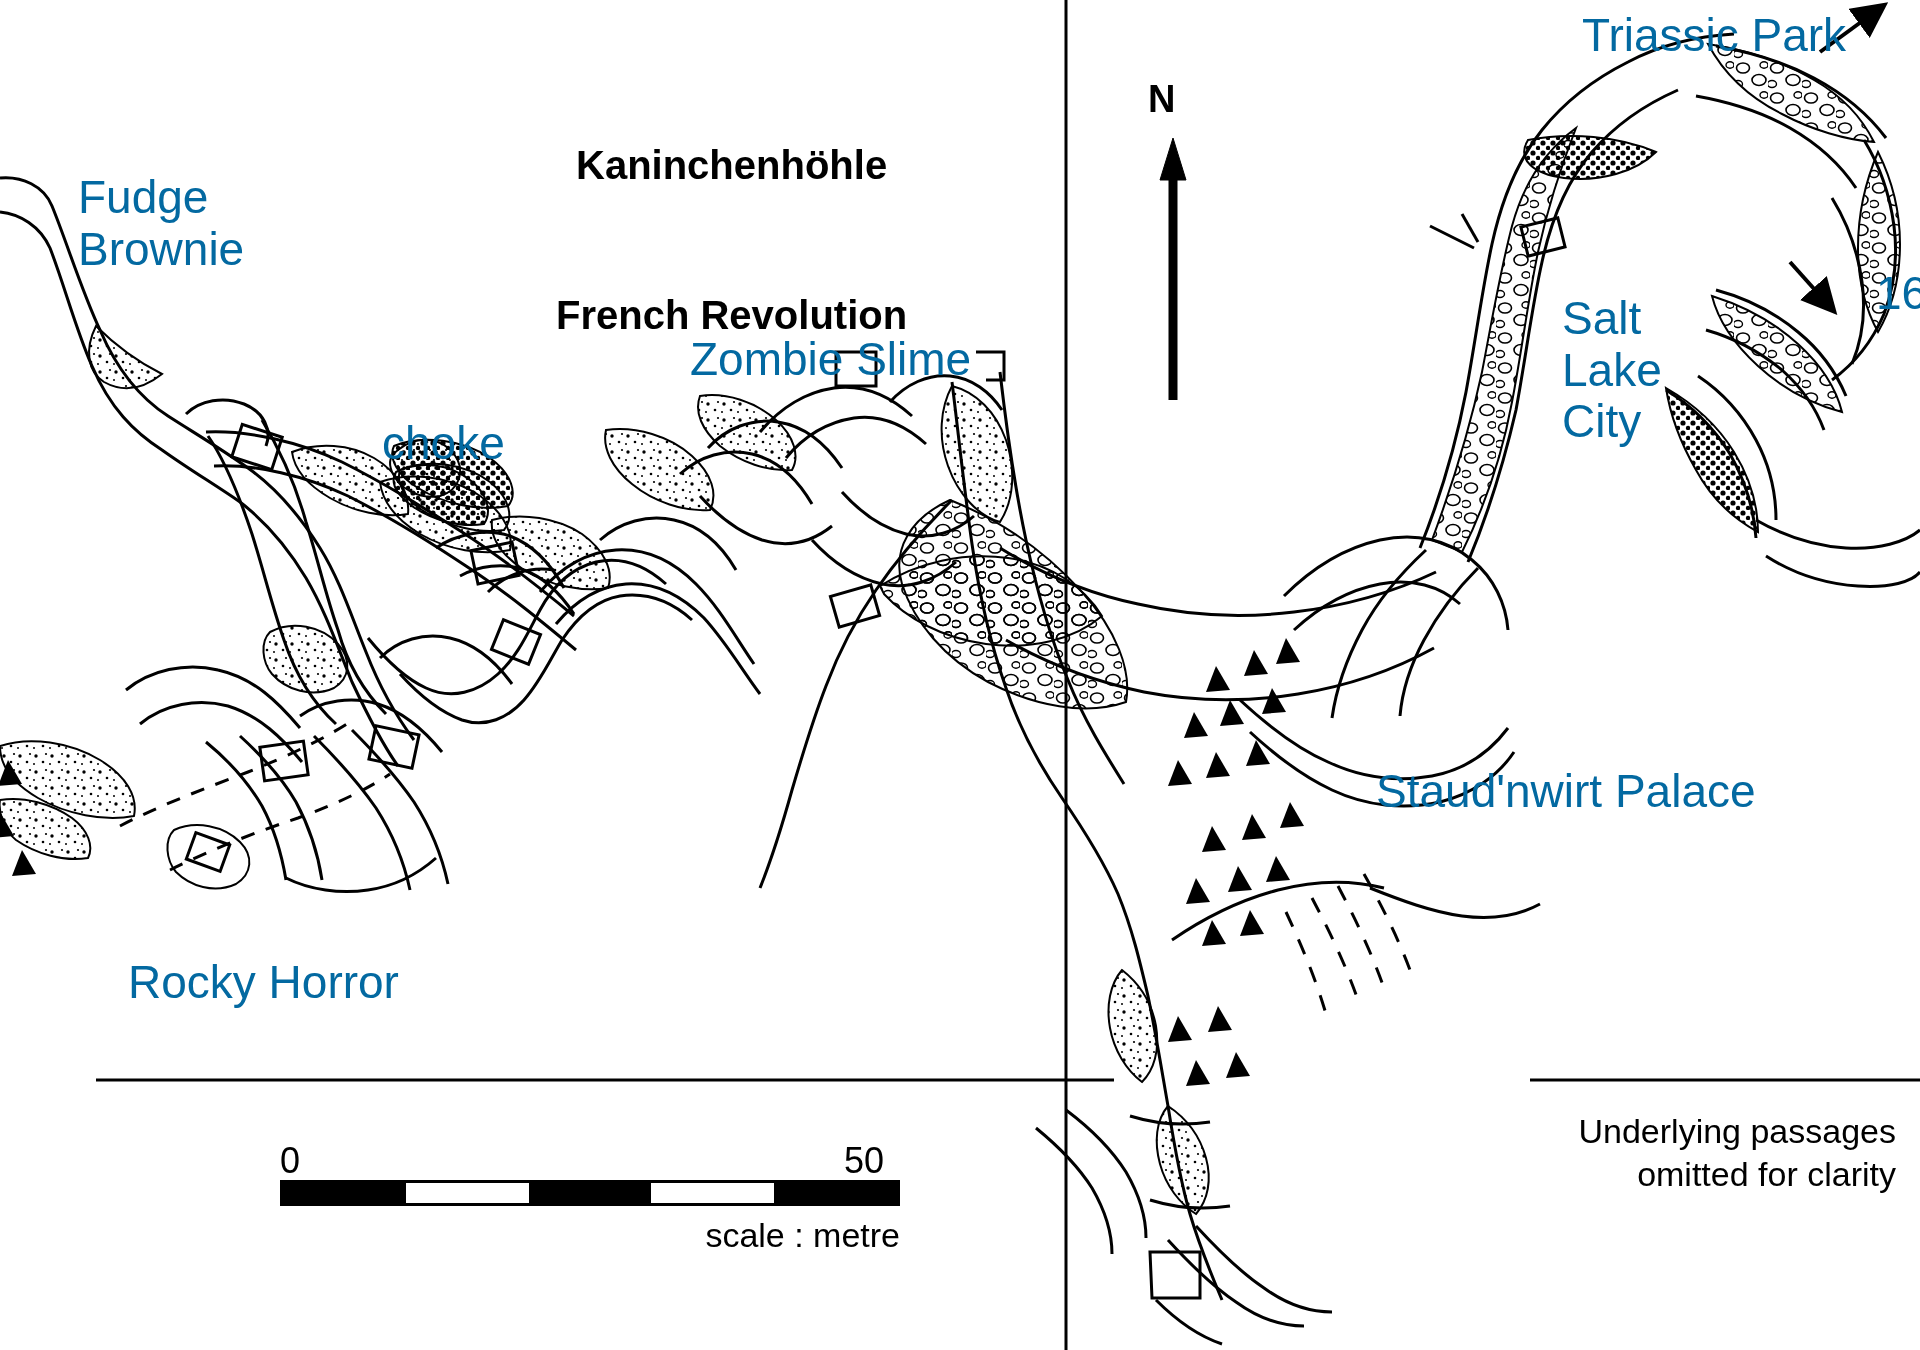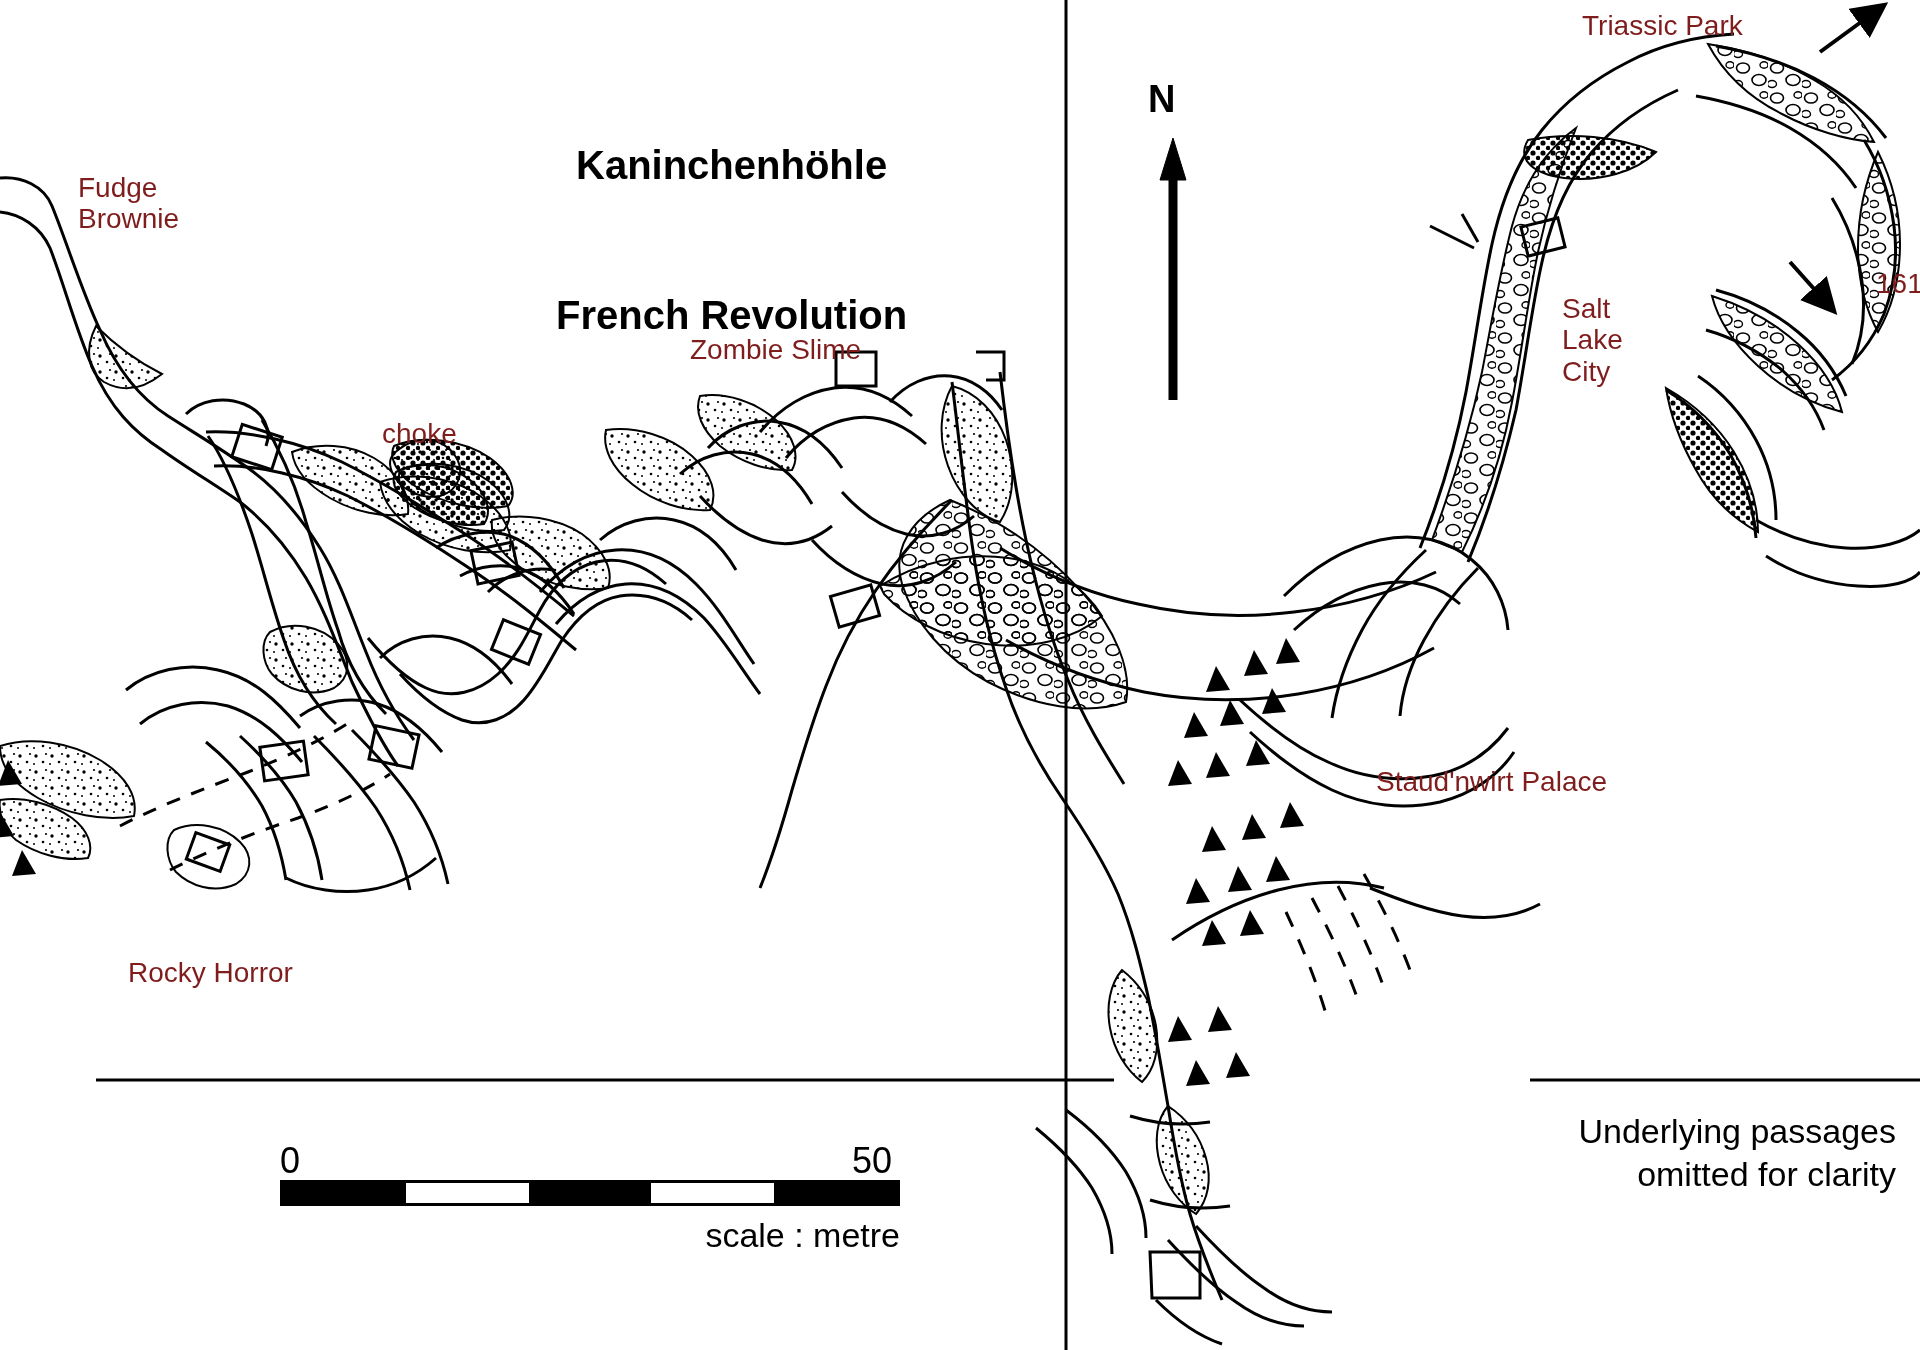--- a/index.html
+++ b/index.html
@@ -22,22 +22,22 @@
     position: absolute;
     left: 0;
     top: 0;
     width: 1920px;
     height: 1350px;
   }
   .lbl {
     position: absolute;
     white-space: pre;
     line-height: 1.12;
-    font-size: 28px;
-    color: #7f1d1d;
+    font-size: 46px;
+    color: #0369a1;
   }
   .title-block {
     position: absolute;
     left: 556px;
     top: 40px;
     font-size: 40px;
     font-weight: bold;
     text-align: center;
     line-height: 1.25;
     white-space: pre;
@@ -58,21 +58,21 @@
   .scale-nums {
     position: relative;
     height: 40px;
   }
   .scale-num {
     position: absolute;
     font-size: 36px;
     top: 0;
   }
   .scale-num.left { left: 0px; }
-  .scale-num.right { right: 8px; }
+  .scale-num.right { right: 16px; }
   .scale-bar {
     position: relative;
     height: 26px;
     border: 3px solid #000;
     background: #ffffff;
     box-sizing: border-box;
     display: flex;
   }
   .scale-seg {
     flex: 1 1 0;

